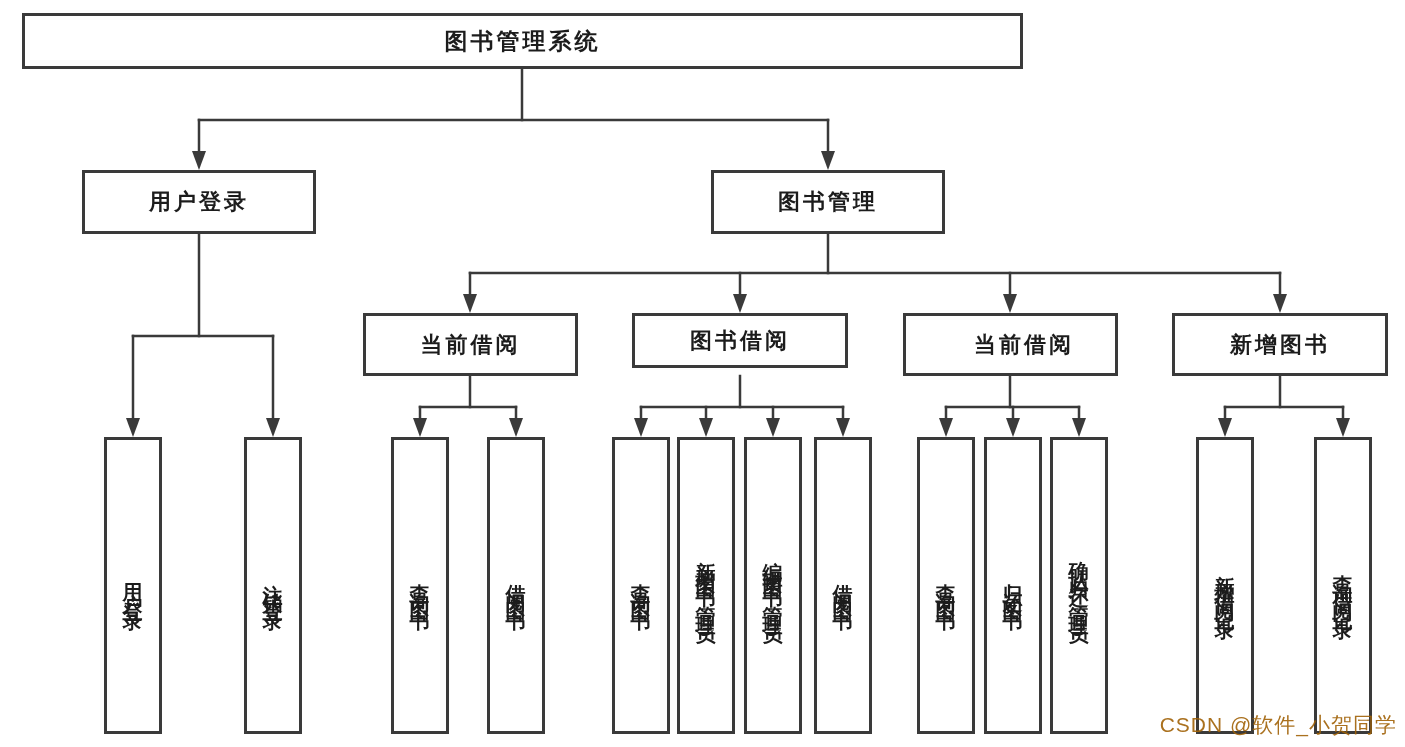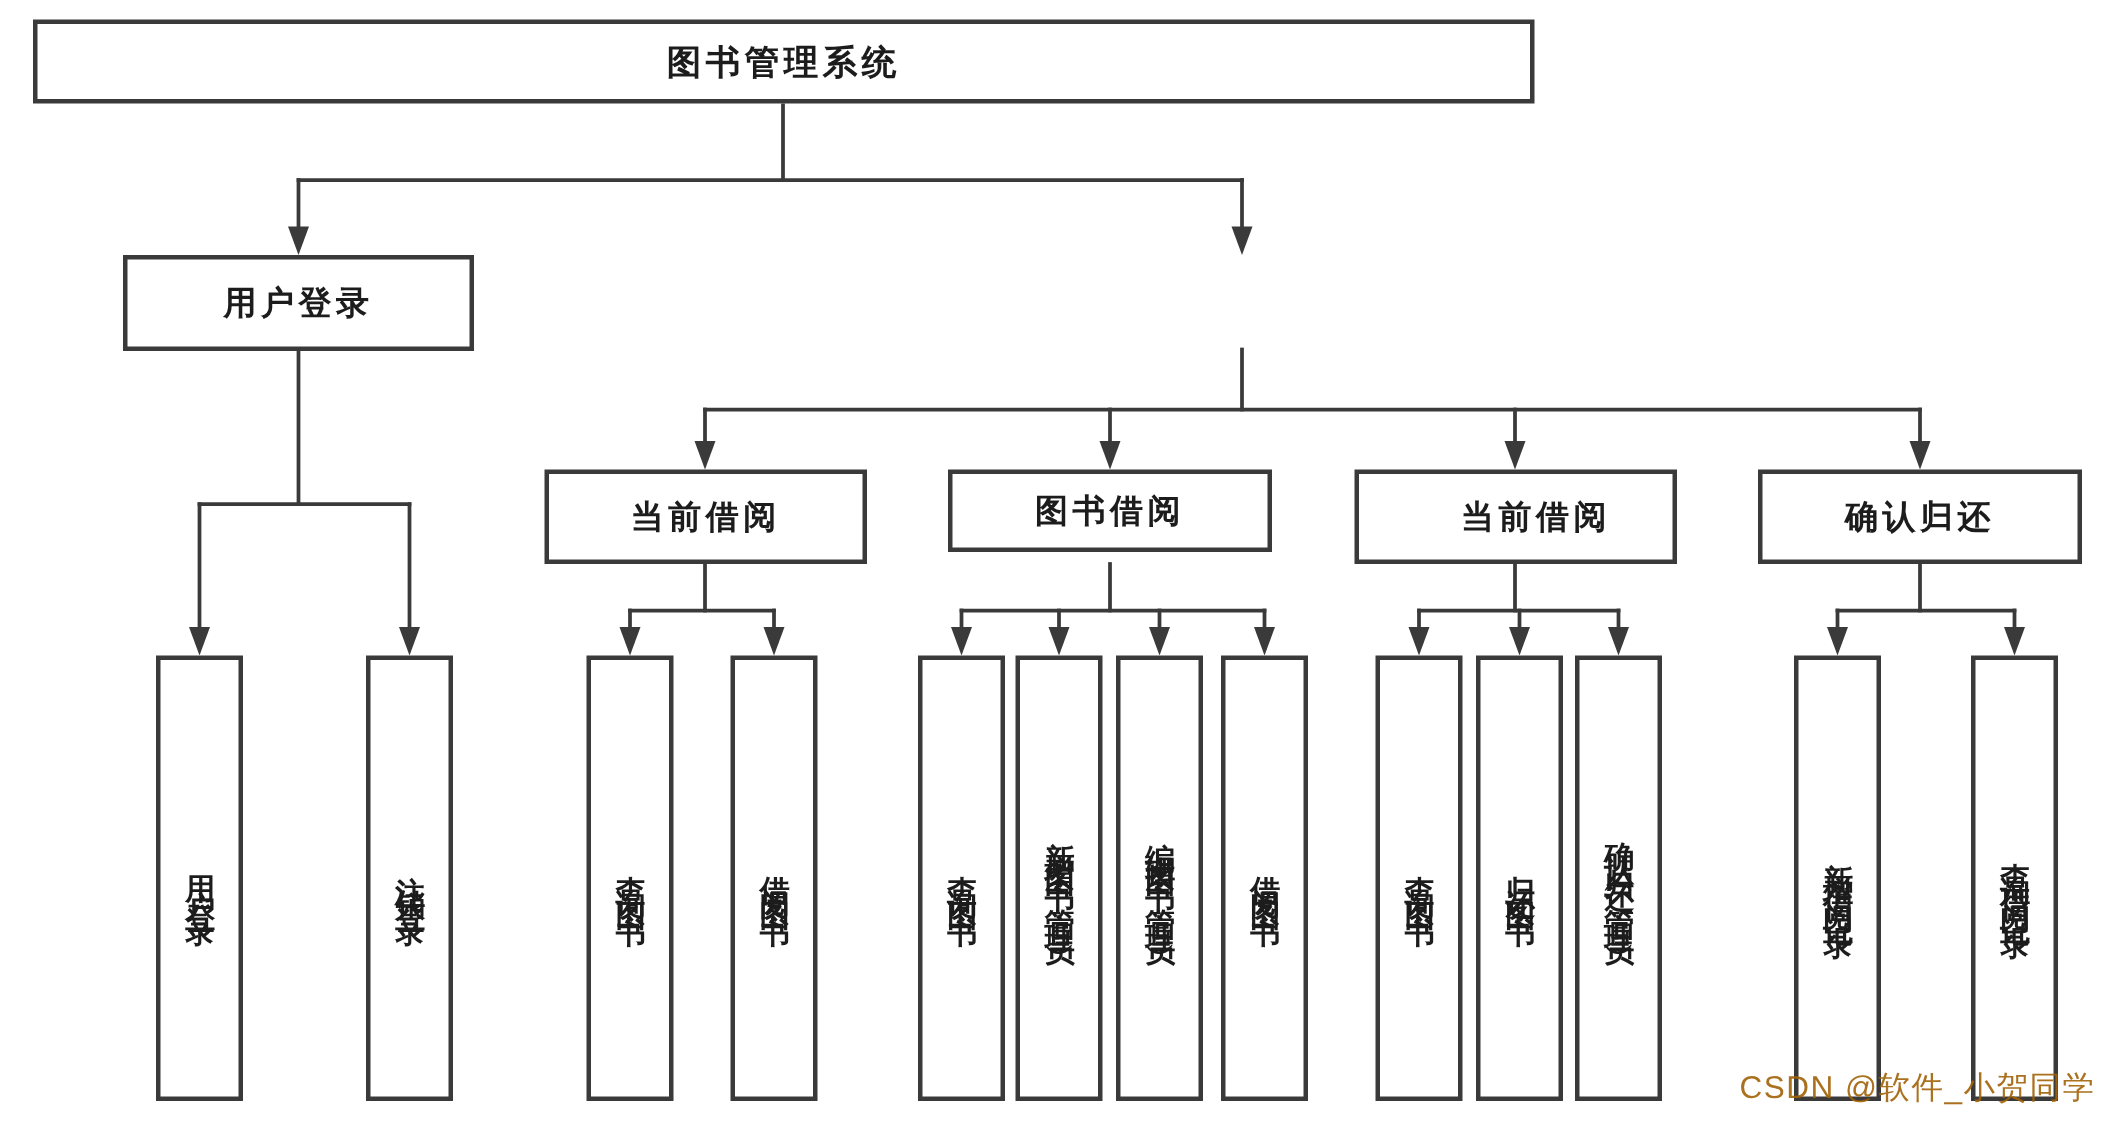--- a/index.html
+++ b/index.html
@@ -95,32 +95,35 @@
     </g>
   </svg>
 
   <div class="box root" style="left:22px;top:13px;width:1001px;height:56px;">
     <span class="hlabel">图书管理系统</span>
   </div>
 
   <div class="box" style="left:82px;top:170px;width:234px;height:64px;">
     <span class="hlabel">用户登录</span>
   </div>
+  <div class="box" style="left:711px;top:170px;width:234px;height:64px;">
+    <span class="hlabel">图书管理</span>
+  </div>
 
   <div class="box" style="left:363px;top:313px;width:215px;height:63px;">
     <span class="hlabel">当前借阅</span>
   </div>
   <div class="box" style="left:632px;top:313px;width:216px;height:55px;">
     <span class="hlabel">图书借阅</span>
   </div>
   <div class="box" style="left:903px;top:313px;width:215px;height:63px;padding-left:27px;">
     <span class="hlabel">当前借阅</span>
   </div>
   <div class="box" style="left:1172px;top:313px;width:216px;height:63px;">
-    <span class="hlabel">确认归还</span>
+    <span class="hlabel">新增图书</span>
   </div>
 
   <div class="box leaf" style="left:104px;top:437px;width:58px;height:297px;">
     <span class="vtext">用户登录</span>
   </div>
   <div class="box leaf" style="left:244px;top:437px;width:58px;height:297px;">
     <span class="vtext">注销登录</span>
   </div>
 
   <div class="box leaf" style="left:391px;top:437px;width:58px;height:297px;">

